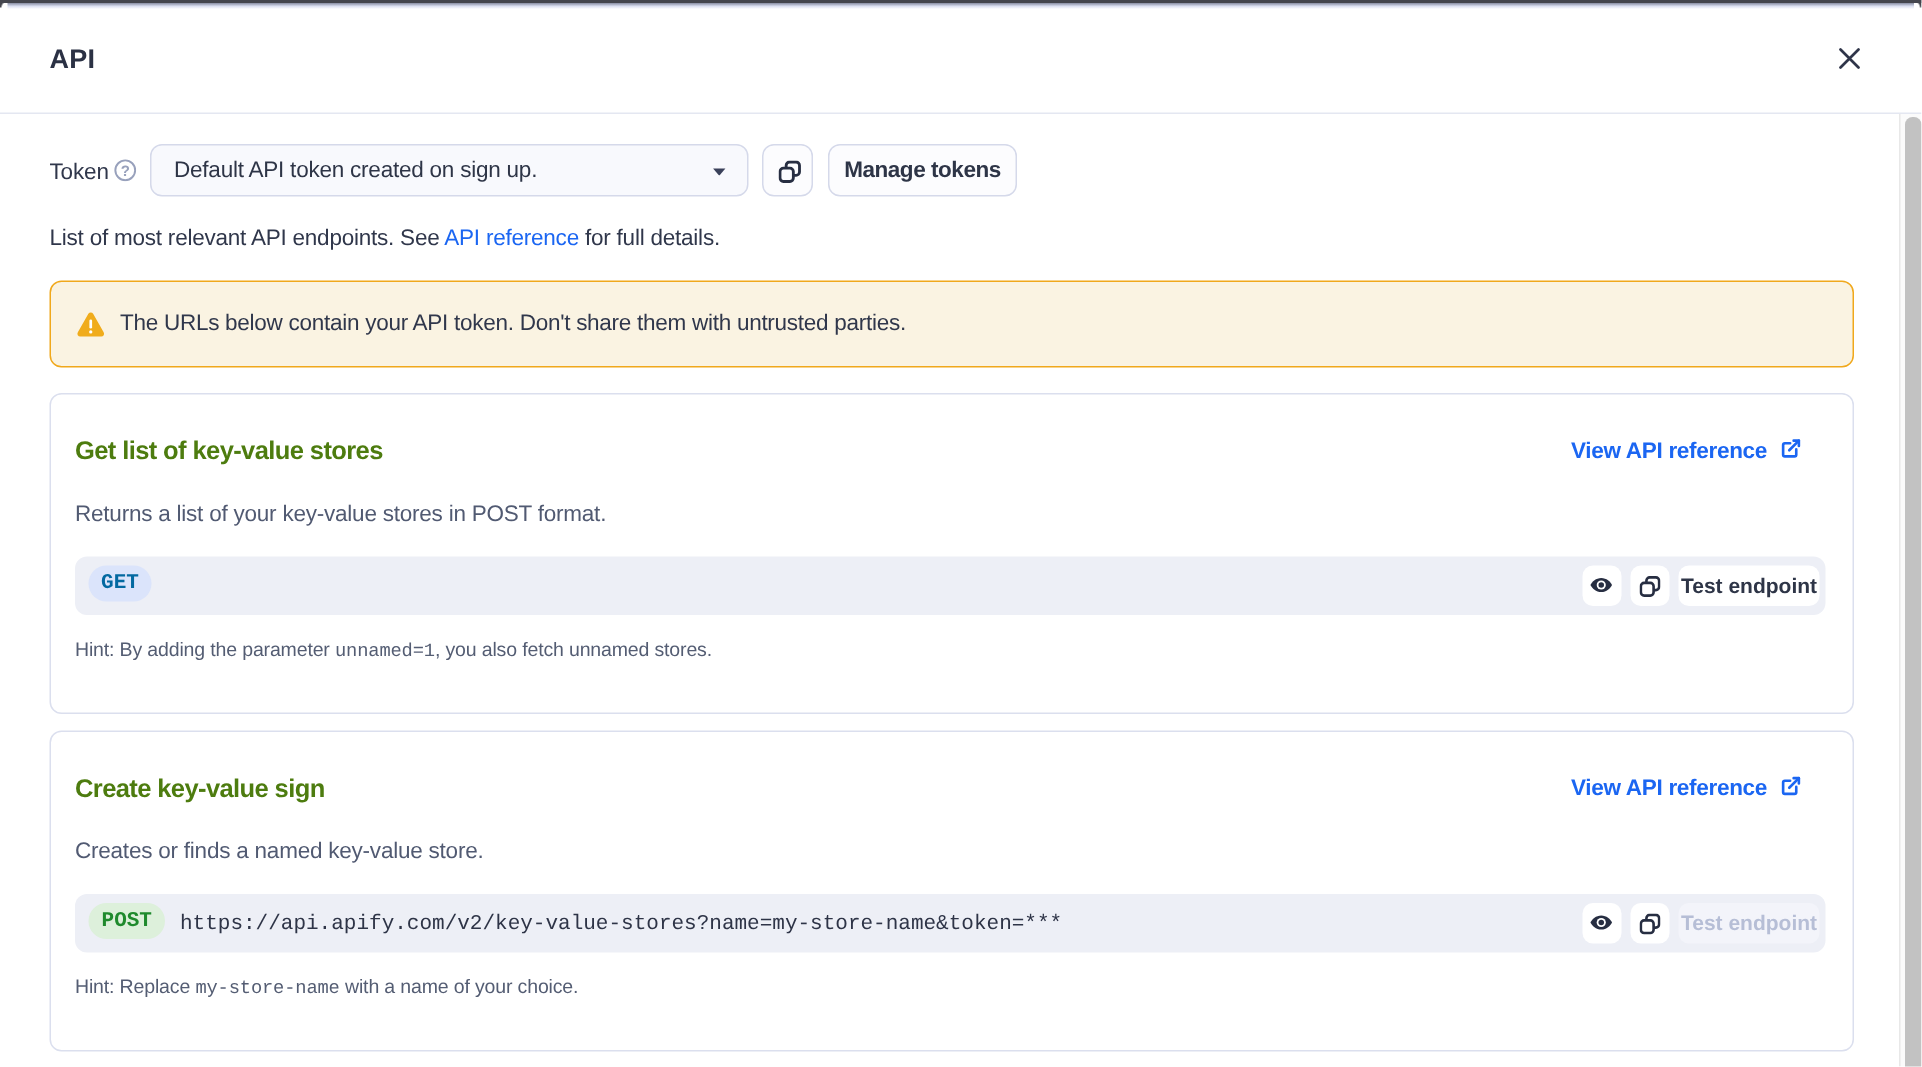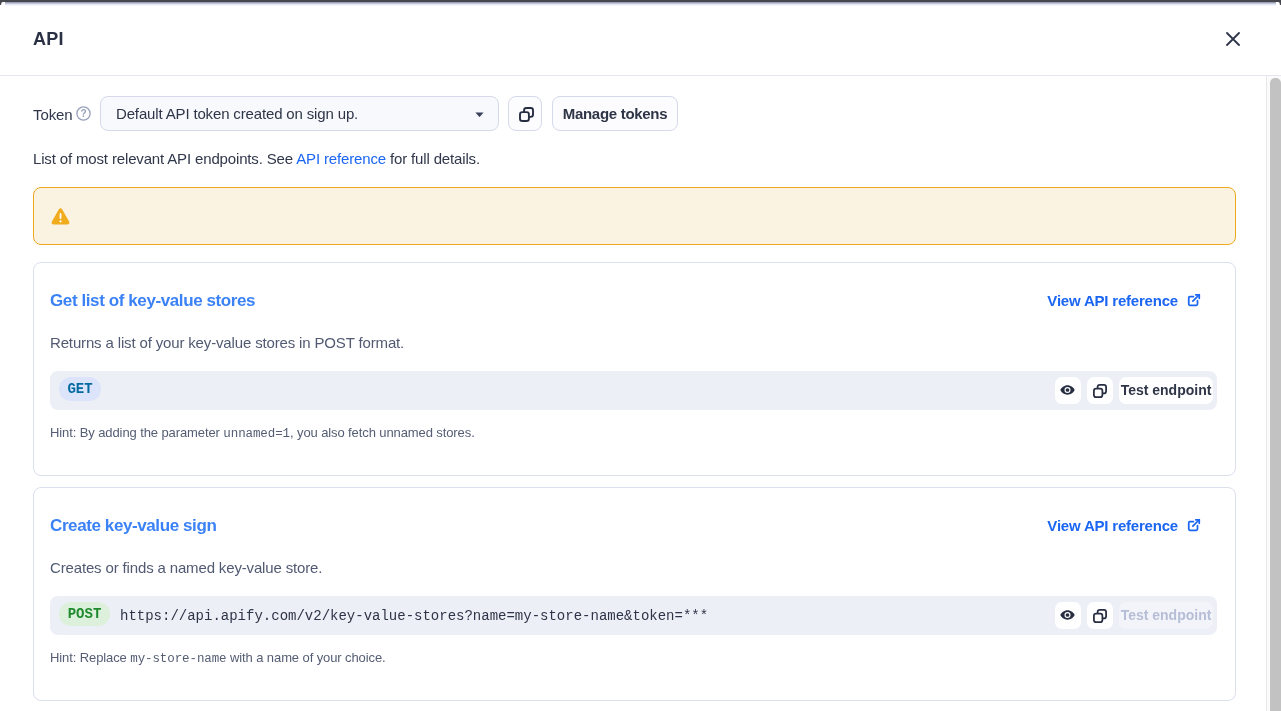--- a/index.html
+++ b/index.html
@@ -31,21 +31,21 @@
   .line2 .lnk { color:#1b66f2; }
 
   
   .warn { position:absolute; left:33px; top:187px; width:1203px; height:58px; background:#faf3e2; border:1px solid #f0a81c; border-radius:8px; }
   .warn .wtxt { position:absolute; left:46px; top:10px; font-size:15px; color:#30374b; line-height:35px; letter-spacing:-0.18px; }
 
   
   .card { position:absolute; left:33px; width:1203px; height:214px; background:#fff; border:1px solid #dbdfee; border-radius:8px; }
   .card1 { top:262px; }
   .card2 { top:487px; }
-  .ctitle { position:absolute; left:16px; top:28px; font-size:17px; font-weight:bold; color:#3b82f6; letter-spacing:-0.4px; }
+  .ctitle { position:absolute; left:16px; top:28px; font-size:17px; font-weight:bold; color:#4d7c0f; letter-spacing:-0.4px; }
   .clink { position:absolute; right:34px; top:29px; font-size:15px; font-weight:bold; color:#1b66f2; letter-spacing:-0.2px; }
   .clink svg { vertical-align:-1px; margin-left:9px; }
   .cdesc { position:absolute; left:16px; top:71px; font-size:15px; color:#515a72; letter-spacing:-0.15px; }
   .cbar { position:absolute; left:16px; top:108px; width:1167px; height:39px; background:#edeff6; border-radius:8px; }
   .badge { position:absolute; left:9px; top:5.5px; height:24px; border-radius:12px; font-family:"Liberation Mono", monospace; font-size:14px; font-weight:bold; line-height:24px; text-align:center; }
   .get { width:42px; background:#dbe4fb; color:#0369a1; }
   .post { width:51px; background:#ddf0db; color:#1f8a2d; }
   .url { position:absolute; top:12px; font-family:"Liberation Mono", monospace; font-size:14px; color:#2e3447; white-space:pre; }
   .ibtn { position:absolute; top:6px; width:26px; height:27px; background:#fff; border-radius:7px; }
   .testbtn { position:absolute; top:6px; left:1069px; width:94px; height:27px; background:#fff; border-radius:7px; font-size:14px; font-weight:bold; color:#2e3547; text-align:center; line-height:27px; }
@@ -90,20 +90,21 @@
   <div class="btn managebtn">Manage tokens</div>
 
   <div class="line2">List of most relevant API endpoints. See <span class="lnk">API reference</span> for full details.</div>
 
   <div class="warn">
     <svg class="abs" style="left:16px;top:19px" width="21" height="19" viewBox="0 0 21 19">
       <path d="M8.9 2.2 a1.9 1.9 0 0 1 3.2 0 l7.0 12.3 a1.9 1.9 0 0 1 -1.6 2.9 H3.5 a1.9 1.9 0 0 1 -1.6 -2.9 Z" fill="#f0ac1c"></path>
       <rect x="9.6" y="6" width="1.8" height="6" rx="0.9" fill="#fff"></rect>
       <circle cx="10.5" cy="14.3" r="1.1" fill="#fff"></circle>
     </svg>
+    <div class="wtxt">The URLs below contain your API token. Don't share them with untrusted parties.</div>
   </div>
 
   <div class="card card1">
     <div class="ctitle">Get list of key-value stores</div>
     <div class="clink">View API reference<svg width="14" height="14" viewBox="0 0 24 24" fill="none" stroke="#1b66f2" stroke-width="3" stroke-linecap="round" stroke-linejoin="round">
           <path d="M18 13v6a2 2 0 0 1-2 2H5a2 2 0 0 1-2-2V8a2 2 0 0 1 2-2h6"></path>
           <polyline points="15 3 21 3 21 9"></polyline>
           <line x1="10" y1="14" x2="21" y2="3"></line>
         </svg></div>
     <div class="cdesc">Returns a list of your key-value stores in POST format.</div>

